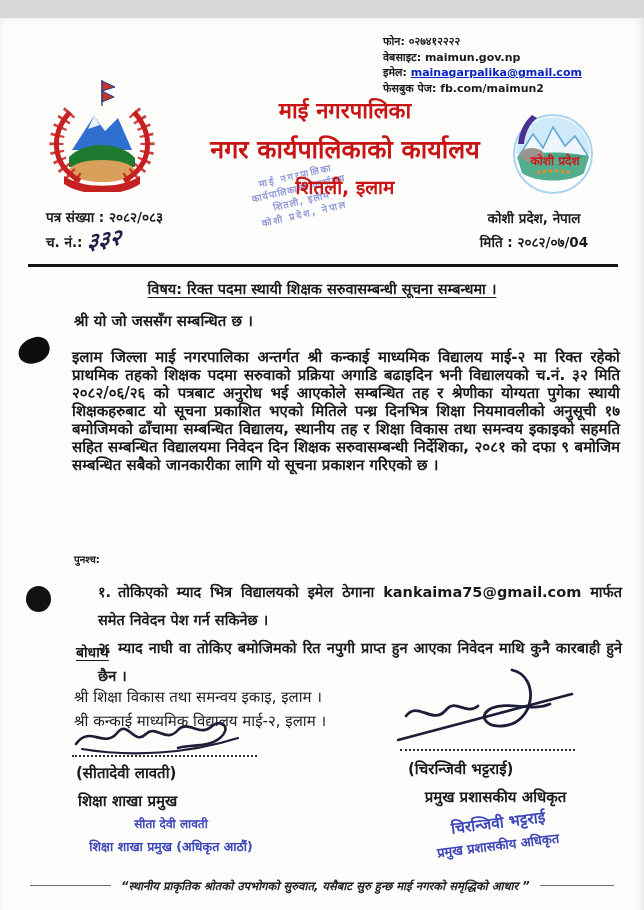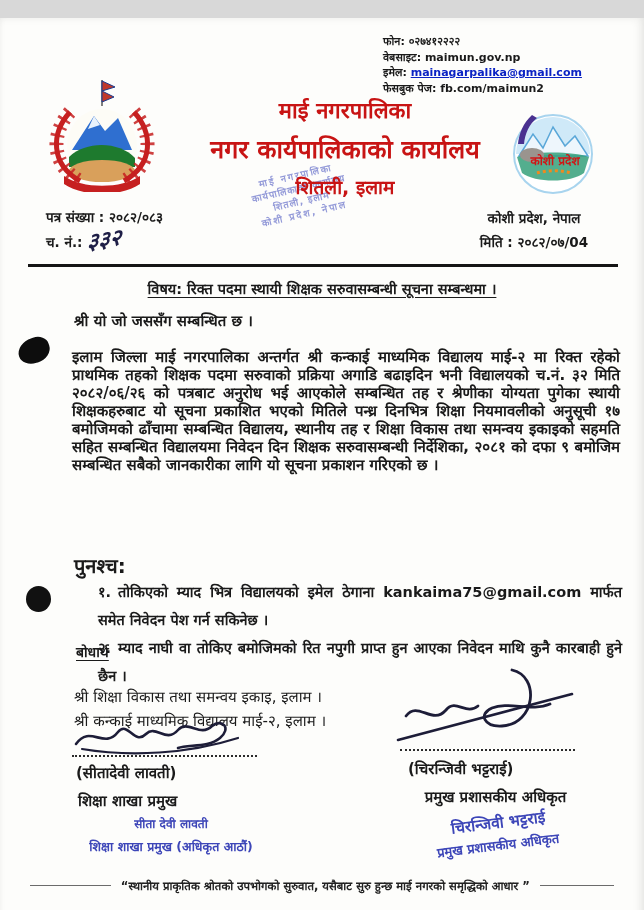--- a/index.html
+++ b/index.html
@@ -37,35 +37,35 @@
   .meta-right{top:188px;left:448px;width:172px;text-align:center;font-size:13.5px;font-weight:700;line-height:24px;}
   .divider{top:246px;left:28px;width:590px;height:3px;background:#151515;}
   
   .subject{top:260px;left:0;width:100%;text-align:center;font-size:14.5px;font-weight:700;
     }
   .subject span{text-decoration:underline;text-underline-offset:3px;text-align:right;}
   .salutation{top:292px;left:74px;font-size:15px;font-weight:700;}
   .body-text{top:330px;left:72px;width:548px;font-size:15px;font-weight:700;
     line-height:18px;text-align:justify;}
   
-  .ps-label{top:534px;left:74px;font-size:20px;font-weight:700;}
+  .ps-label{top:534px;left:74px;font-size:10px;font-weight:700;}
   .ps-item{left:98px;width:524px;font-size:14.5px;font-weight:700;line-height:28px;text-align:justify;}
   .ps-item .num{margin-right:7px;}
   .email-bold{font-weight:700;}
   
   .copy-heading{top:624px;left:76px;font-size:14px;font-weight:700;text-decoration:underline;text-underline-offset:3px;}
   .copy-item{left:74px;font-size:15px;font-weight:400;}
   
   .dotline{border-bottom:2.5px dotted #2b2b2b;height:0;}
   .sig-name{font-size:15px;font-weight:700;}
   .sig-title{font-size:15px;font-weight:700;}
   .stamp-blue{color:#3d46b8;font-weight:700;text-align:center;}
   .sig-right-stamp{transform:rotate(-7deg);}
   
-  .footer{top:860px;left:30px;width:584px;display:flex;align-items:center;justify-content:center;gap:10px;}
+  .footer{top:860px;left:30px;width:584px;display:flex;align-items:center;justify-content:center;gap:10px;font-style:italic;}
   .footer .fline{height:1.5px;background:#6b6b6b;}
   .footer .fl-left{width:85px;}
   .footer .fl-right{width:78px;}
   .footer .ftext{font-size:11.5px;font-weight:700;color:#222;white-space:nowrap;}
   
   .hole1{top:320px;left:18px;width:32px;height:25px;background:#0d0d0d;border-radius:60% 45% 55% 50%;transform:rotate(-18deg);}
   .hole2{top:568px;left:26px;width:25px;height:26px;background:#111;border-radius:50%;}
 </style>
 </head>
 <body>

